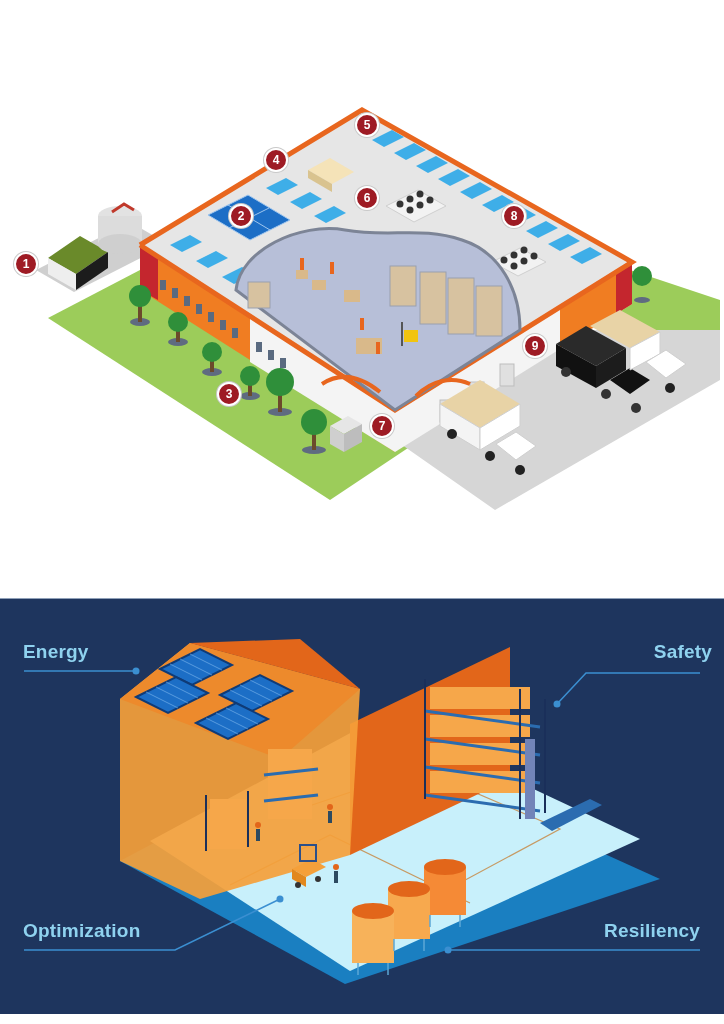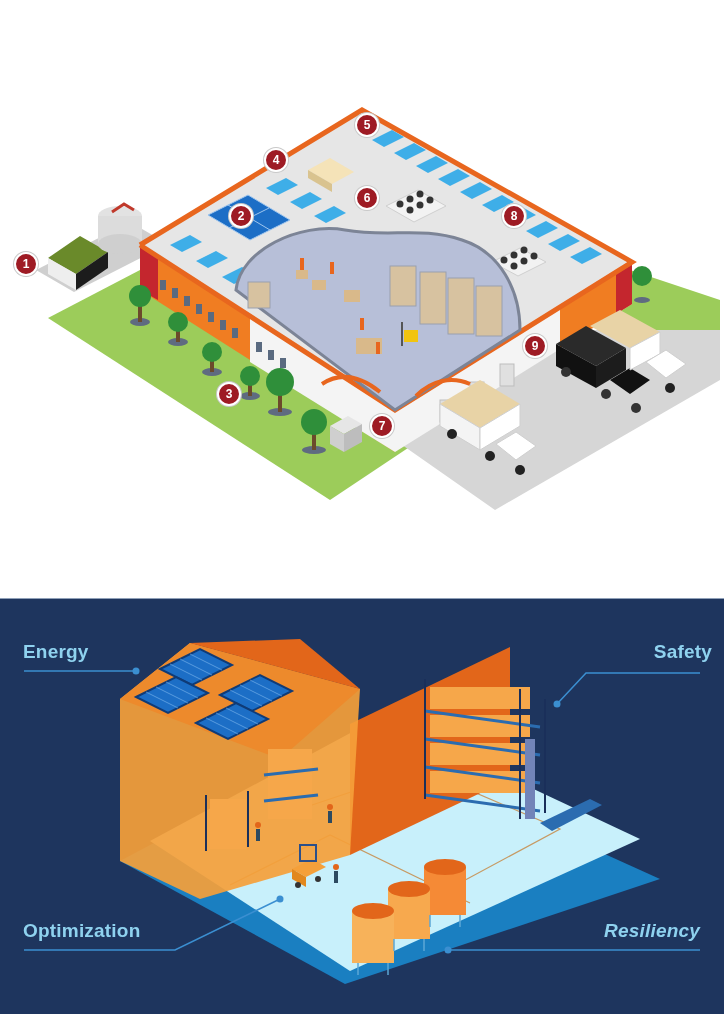--- a/index.html
+++ b/index.html
@@ -334,15 +334,15 @@
     <circle cx="136" cy="72" r="3.5"></circle>
         <circle cx="557" cy="105" r="3.5"></circle>
     <circle cx="280" cy="300" r="3.5"></circle>
         <circle cx="448" cy="351" r="3.5"></circle>
   </g>
 </svg>
 
   <div class="label" style="left:23px;top:42px;">Energy</div>
   <div class="label" style="right:12px;top:42px;">Safety</div>
   <div class="label" style="left:23px;top:313px;margin-top:8px;">Optimization</div>
-  <div class="label" style="right:24px;top:321px;font-style:italic;">Resiliency</div>
+  <div class="label" style="right:24px;top:321px;">Resiliency</div>
 </div>
 <div id="strip"></div>
 
 </body></html>

